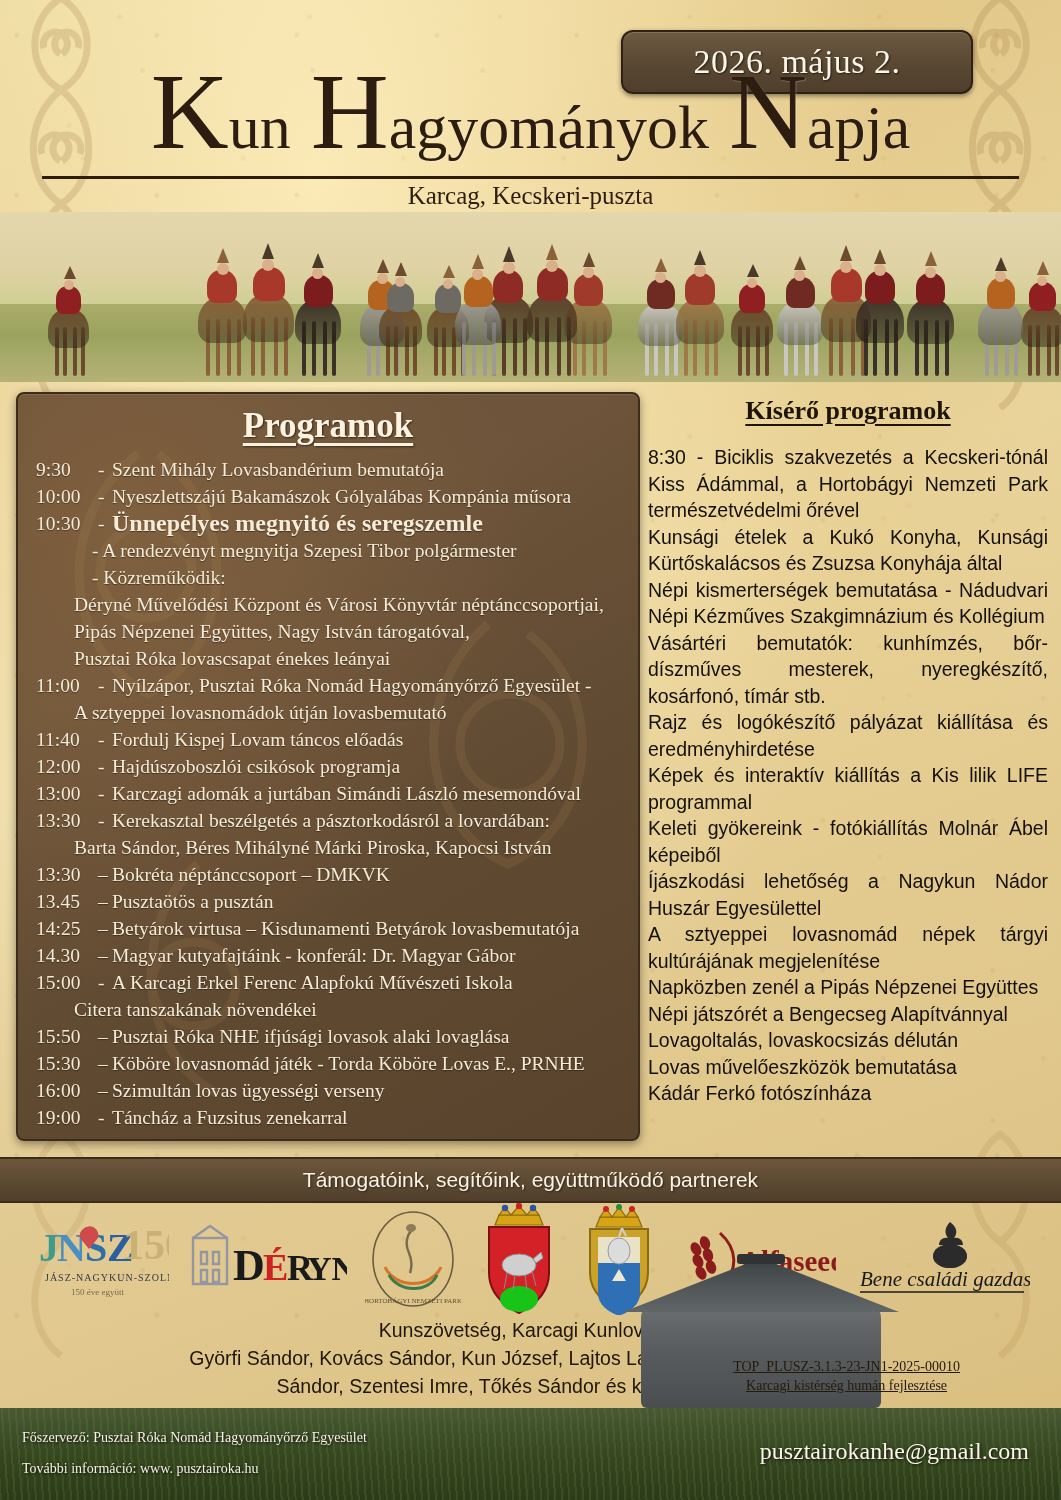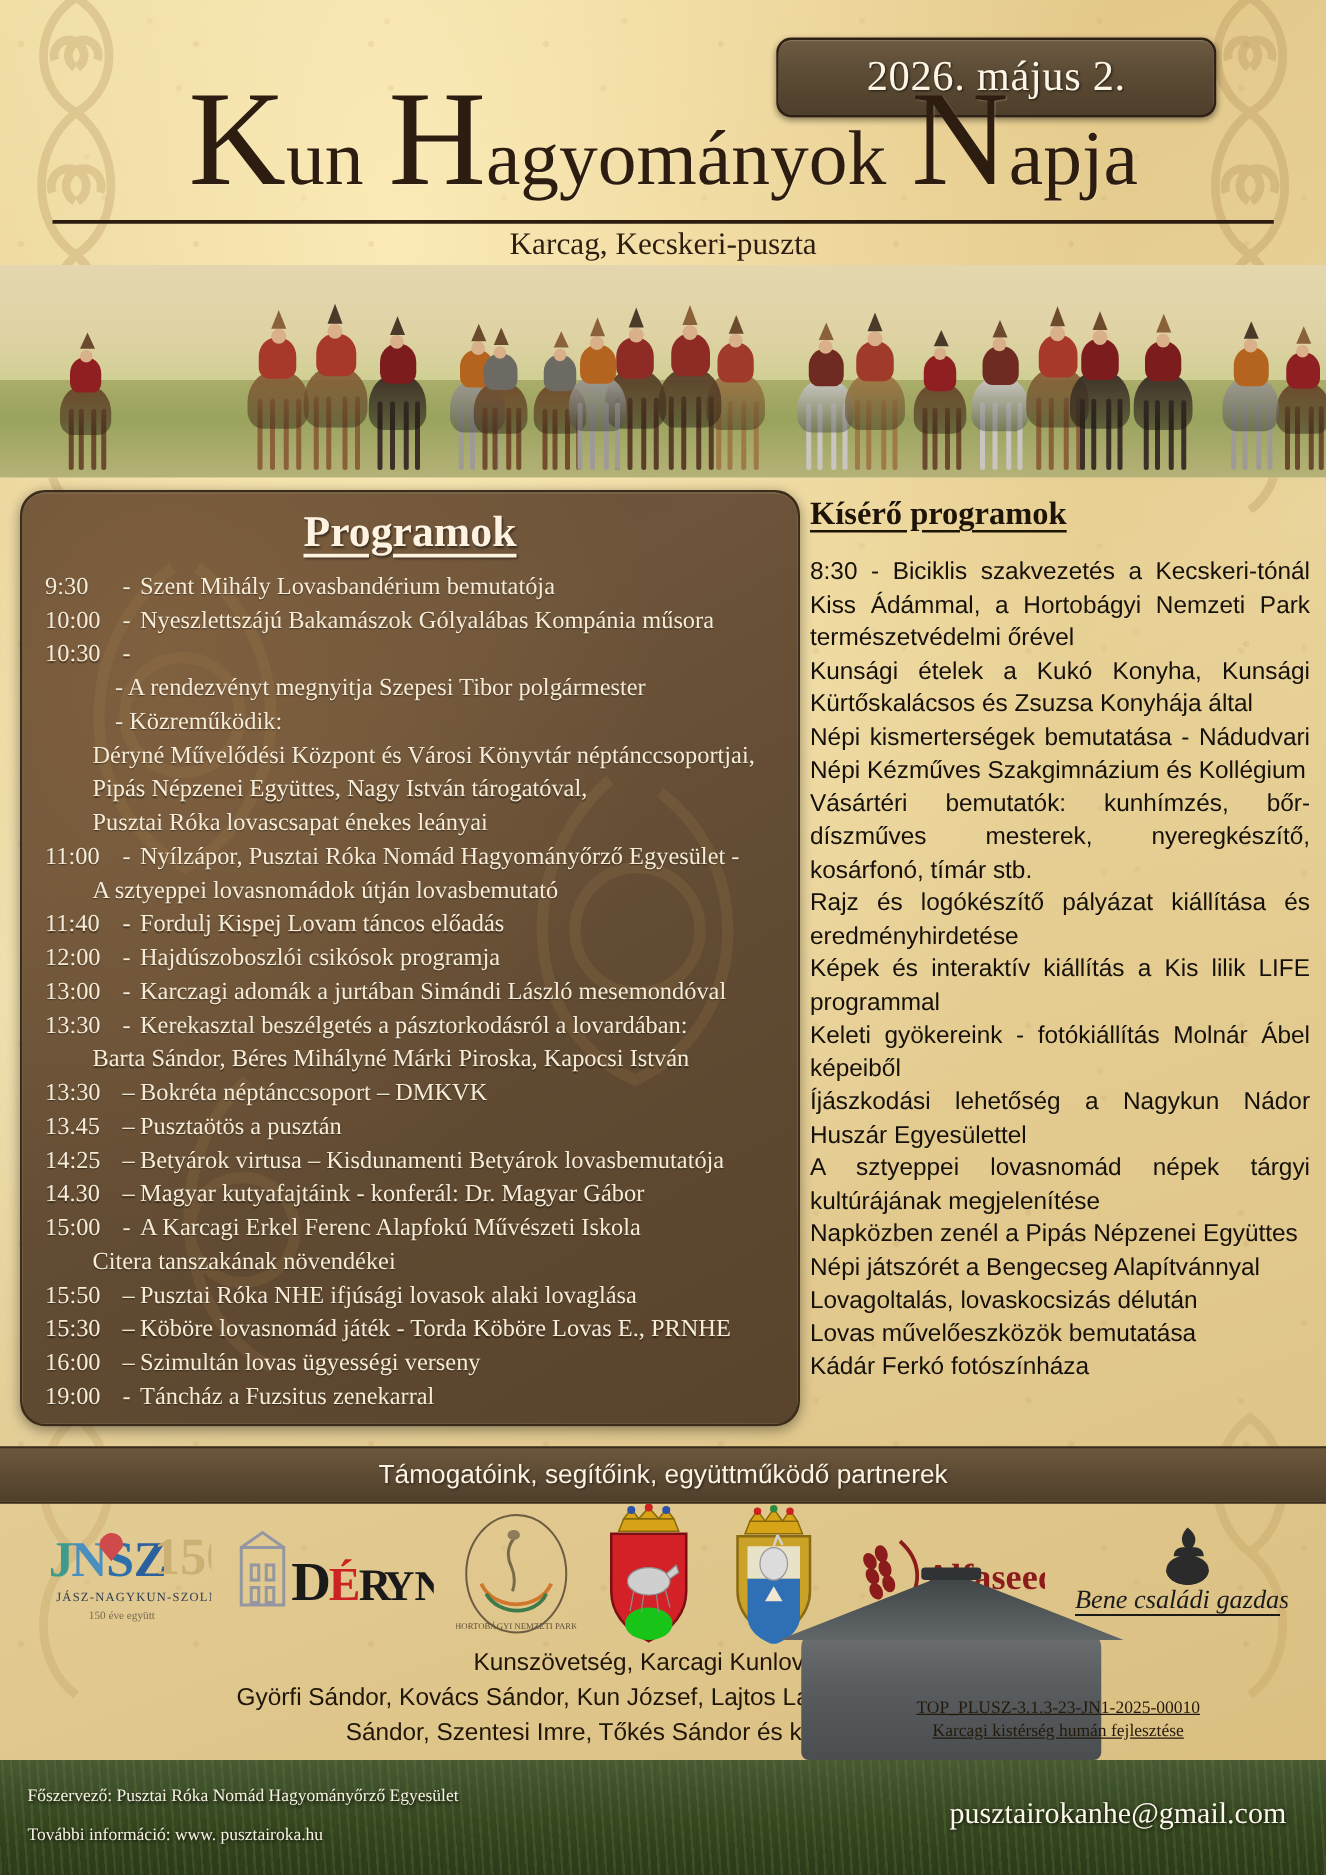--- a/index.html
+++ b/index.html
@@ -84,21 +84,21 @@
   .rider .legs i{position:absolute;bottom:0;width:4px;height:100%;border-radius:2px;}
   .rider .body{position:absolute;border-radius:46% 46% 28% 28%;}
   .rider .head{position:absolute;border-radius:50%;background:#d9b089;}
   .rider .hat{position:absolute;width:0;height:0;border-left:6px solid transparent;
     border-right:6px solid transparent;}
 
   
   .main{position:absolute;left:0;top:382px;width:1061px;height:770px;}
   .panel{
     position:absolute;left:16px;top:10px;width:620px;height:745px;
-    border-radius:20px;border:2px solid #3b2c1c;
+    border-radius:8px;border:2px solid #3b2c1c;
     background:
       radial-gradient(ellipse at 18% 18%, rgba(150,112,70,.45) 0%, rgba(150,112,70,0) 55%),
       linear-gradient(150deg,#6a5138 0%,#6d543a 30%,#604a32 62%,#59432c 100%);
     box-shadow:0 3px 10px rgba(0,0,0,.4), inset 0 1px 0 rgba(255,235,195,.12);
     overflow:hidden;
   }
   .panel .swirl{position:absolute;inset:0;opacity:.16;pointer-events:none;}
   .panel-title{
     margin:12px 0 10px 0;text-align:center;color:#fdf3e0;font-size:35px;
     font-weight:bold;font-family:"Liberation Serif",serif;
@@ -111,21 +111,21 @@
   .prow .t{flex:0 0 62px;text-align:left;white-space:nowrap;}
   .prow .d{flex:0 0 14px;}
   .prow .x{flex:1;}
   .prow.big .x{font-size:24px;font-weight:bold;}
   .prow.ind1{padding-left:56px;}
   .prow.ind2{padding-left:38px;}
 
   
   .side{position:absolute;left:648px;top:10px;width:400px;}
   .side-title{
-    color:#1d1407;font-size:26px;font-weight:bold;
+    text-align:center;color:#1d1407;font-size:26px;font-weight:bold;
     font-family:"Liberation Serif",serif;text-decoration:underline;
     text-underline-offset:5px;margin:4px 0 18px 0;
   }
   .sitem{
     color:#15100a;font-size:19.5px;line-height:26.5px;text-align:justify;
     font-family:"Liberation Sans",sans-serif;
   }
 
   
   .sponsor-head{
@@ -519,20 +519,21 @@
             <span class="x">Szent Mihály Lovasbandérium bemutatója</span>
           </div>
           <div class="prow">
             <span class="t">10:00</span>
             <span class="d">-</span>
             <span class="x">Nyeszlettszájú Bakamászok Gólyalábas Kompánia műsora</span>
           </div>
           <div class="prow big">
             <span class="t">10:30</span>
             <span class="d">-</span>
+            <span class="x">Ünnepélyes megnyitó és seregszemle</span>
           </div>
           <div class="prow ind1">
             <span class="x">-  A rendezvényt megnyitja Szepesi Tibor polgármester</span>
           </div>
           <div class="prow ind1">
             <span class="x">- Közreműködik:</span>
           </div>
           <div class="prow ind2">
             <span class="x">Déryné Művelődési Központ és Városi Könyvtár néptánccsoportjai,</span>
           </div>

